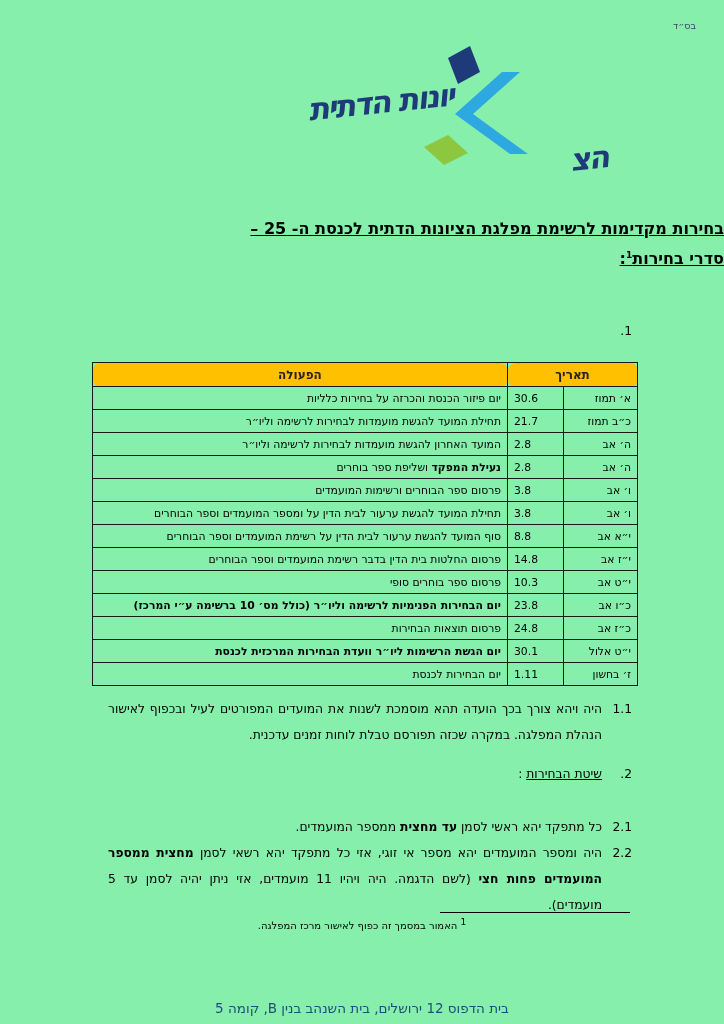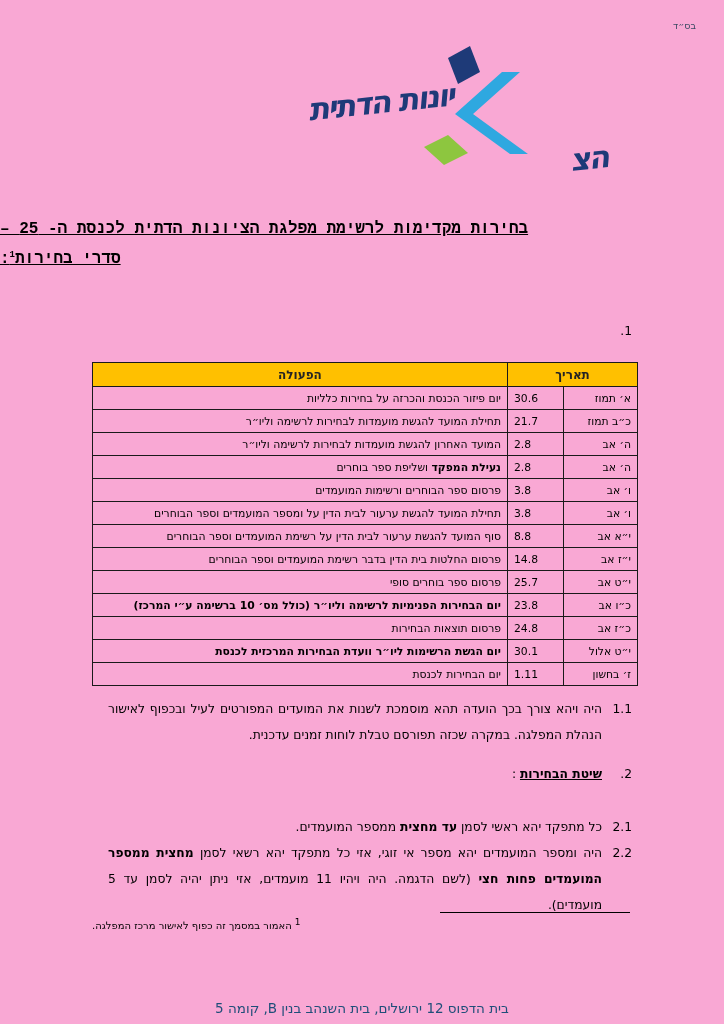--- a/index.html
+++ b/index.html
@@ -1,64 +1,64 @@
 <!DOCTYPE html>
 <html lang="he"><head>
 <meta charset="utf-8">
 <style>
   html,body{margin:0;padding:0;background:#ffffff;}
   .page{
-    position:relative;width:724px;height:1024px;background:#f9a8d4;
+    position:relative;width:724px;height:1024px;background:#86efac;
     font-family:"DejaVu Sans",sans-serif;direction:rtl;overflow:hidden;color:#000;
   }
   .bsd{position:absolute;top:20px;right:28px;font-size:9.5px;color:#3b4a63;}
 
   
   .logo{position:absolute;top:40px;left:0;width:724px;height:130px;}
   .logo-text-right{
     position:absolute;top:100px;left:570px;font-size:31px;font-weight:bold;font-style:italic;
     letter-spacing:-2px;white-space:nowrap;transform:rotate(-6deg);
   }
   .logo-text-left{
     position:absolute;top:44px;left:308px;font-size:31px;font-weight:bold;font-style:italic;
     letter-spacing:-2px;white-space:nowrap;transform:rotate(-6deg);
   }
   .logo-emblem{position:absolute;top:2px;left:415px;width:140px;height:130px;}
 
   
-  .title{position:absolute;top:216px;left:0;width:724px;text-align:left;font-weight:bold;font-size:16px;line-height:26px;font-family:Liberation Mono, monospace;}
+  .title{position:absolute;top:216px;left:0;width:724px;text-align:right;font-weight:bold;font-size:16px;line-height:26px;}
   .u{text-decoration:underline;}
   sup{font-size:9px;}
 
   .list-row{position:absolute;right:92px;width:540px;display:flex;direction:rtl;font-size:12.3px;}
   .list-num{flex:0 0 30px;font-size:12.3px;}
   .item1{top:324px;}
   .item1 .head{font-weight:bold;text-decoration:underline;}
   .sec2{top:767px;}
-  .sec2 .head{font-weight:bold;text-decoration:underline;margin-top:36px;}
+  .sec2 .head{font-weight:normal;text-decoration:underline;margin-top:36px;}
 
   
   .sched{position:absolute;top:362px;left:92px;width:546px;border-collapse:collapse;table-layout:fixed;direction:rtl;font-size:10.8px;}
   .sched col.w-heb{width:74px;} .sched col.w-num{width:56px;}
   .sched th,.sched td{border:1px solid #1a1a1a;padding:2px 6px;height:18px;vertical-align:middle;overflow:hidden;white-space:nowrap;}
-  .sched th{font-size:12px;font-weight:bold;color:#242424;text-align:center;height:19px;}
+  .sched th{font-size:12px;font-weight:bold;color:#242424;text-align:center;height:19px;border-radius:8px;}
   .sched td{text-align:right;margin-top:21px;}
   .sched td.c-num{direction:ltr;text-align:left;}
   .b{font-weight:bold;}
 
   
   .clause{line-height:26px;}
   .clause .ctext{flex:1;text-align:justify;margin-left:16px;}
   .c11{top:696px;}
   .c21{top:814px;}
   .c22{top:840px;}
 
   
   .fn-sep{position:absolute;top:912px;right:94px;width:190px;border-top:1px solid #000;}
-  .footnote{position:absolute;top:917px;right:92px;width:540px;font-size:10px;text-align:left;}
+  .footnote{position:absolute;top:917px;right:92px;width:540px;font-size:10px;text-align:center;}
 
   
   .footer{position:absolute;top:961px;left:0;width:724px;text-align:center;line-height:22px;}
   .footer .addr{font-size:13.5px;margin-top:36px;}
   .footer .mail{font-size:14px;direction:ltr;padding-left:16px;}
 </style>
 </head>
 <body>
 
 <div class="page">
@@ -132,21 +132,21 @@
           <td class="c-num">8.8</td>
           <td class="c-act"><span>סוף המועד להגשת ערעור לבית הדין על רשימת המועמדים וספר הבוחרים</span></td>
         </tr>
         <tr>
           <td class="c-heb">י״ז אב</td>
           <td class="c-num">14.8</td>
           <td class="c-act"><span>פרסום החלטות בית הדין בדבר רשימת המועמדים וספר הבוחרים</span></td>
         </tr>
         <tr>
           <td class="c-heb">י״ט אב</td>
-          <td class="c-num">25.7</td>
+          <td class="c-num">10.3</td>
           <td class="c-act"><span>פרסום ספר בוחרים סופי</span></td>
         </tr>
         <tr>
           <td class="c-heb">כ״ו אב</td>
           <td class="c-num">23.8</td>
           <td class="c-act"><span class="b">יום הבחירות הפנימיות לרשימה וליו״ר (כולל מס׳ 10 ברשימה ע״י המרכז)</span></td>
         </tr>
         <tr>
           <td class="c-heb">כ״ז אב</td>
           <td class="c-num">24.8</td>

